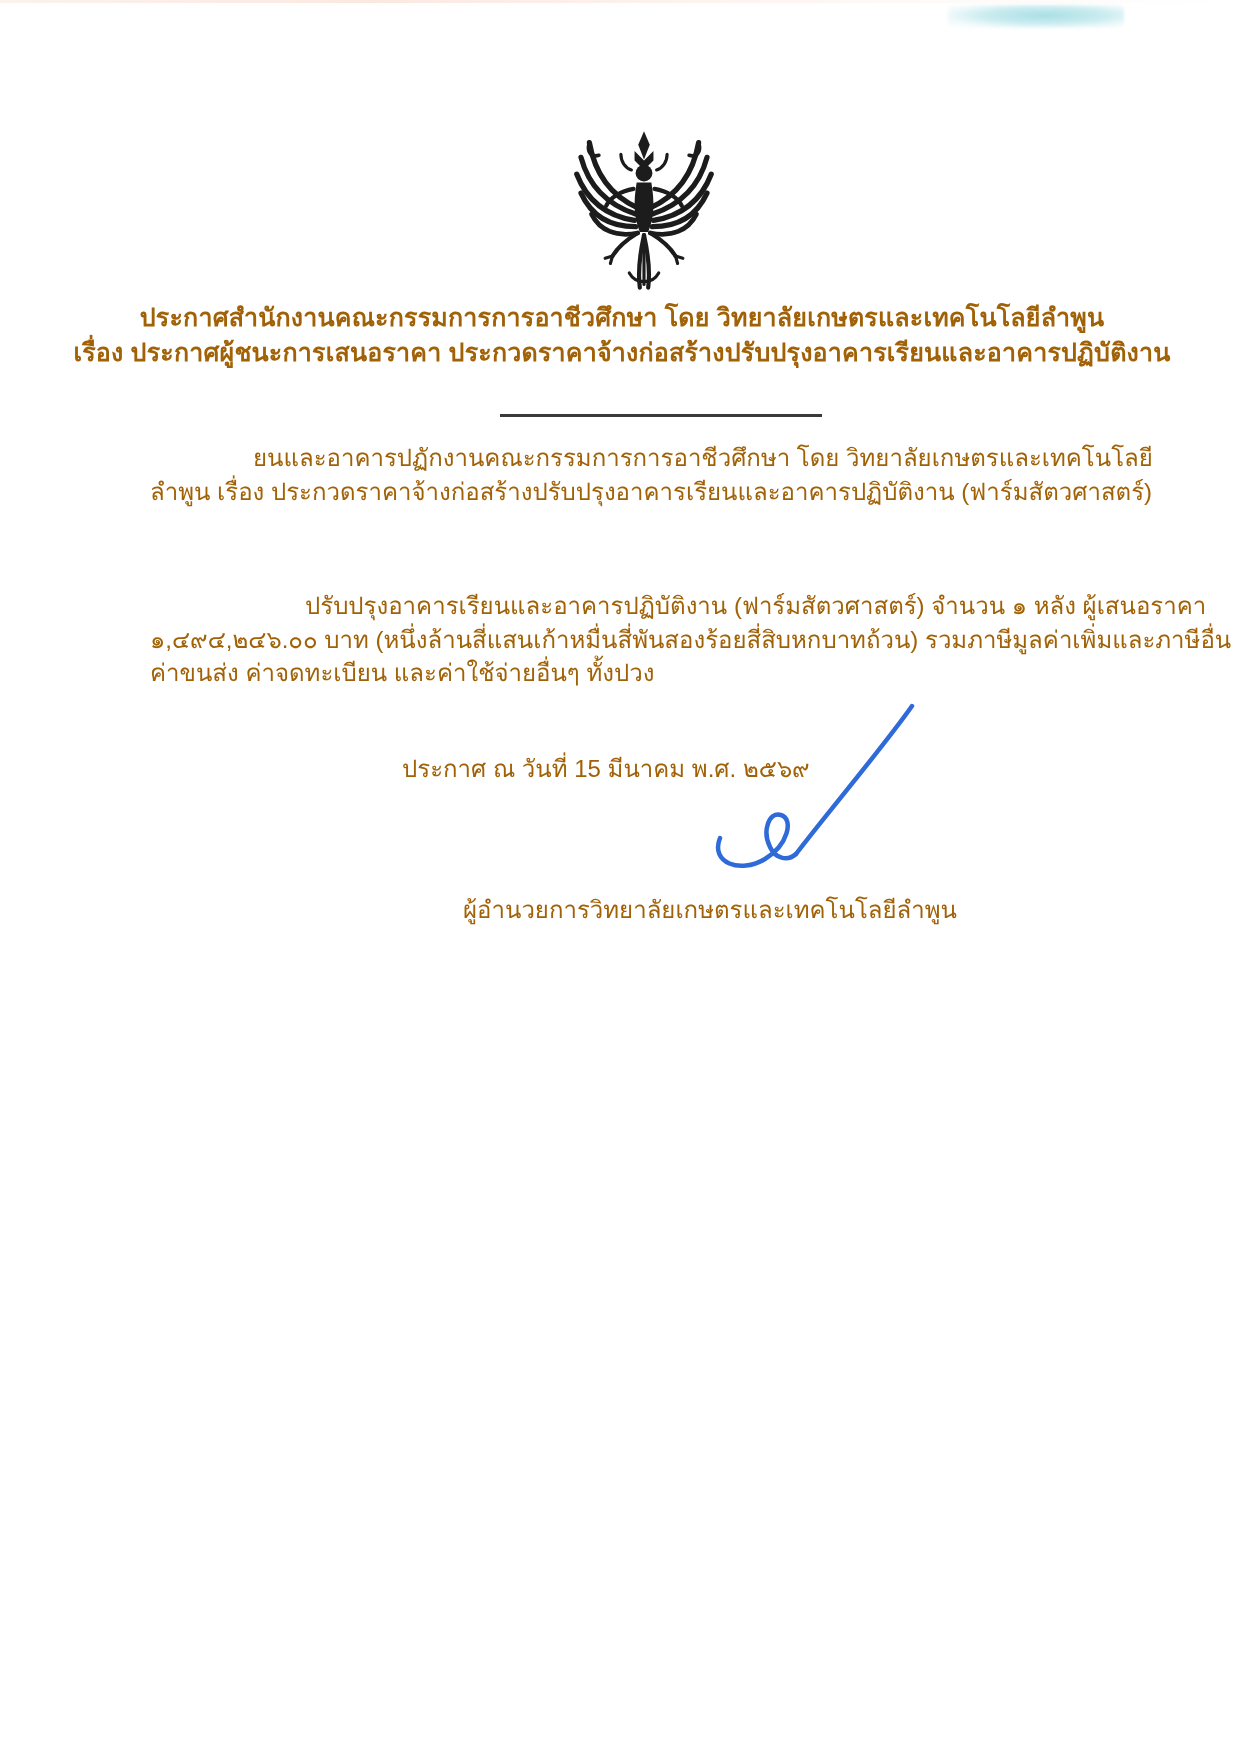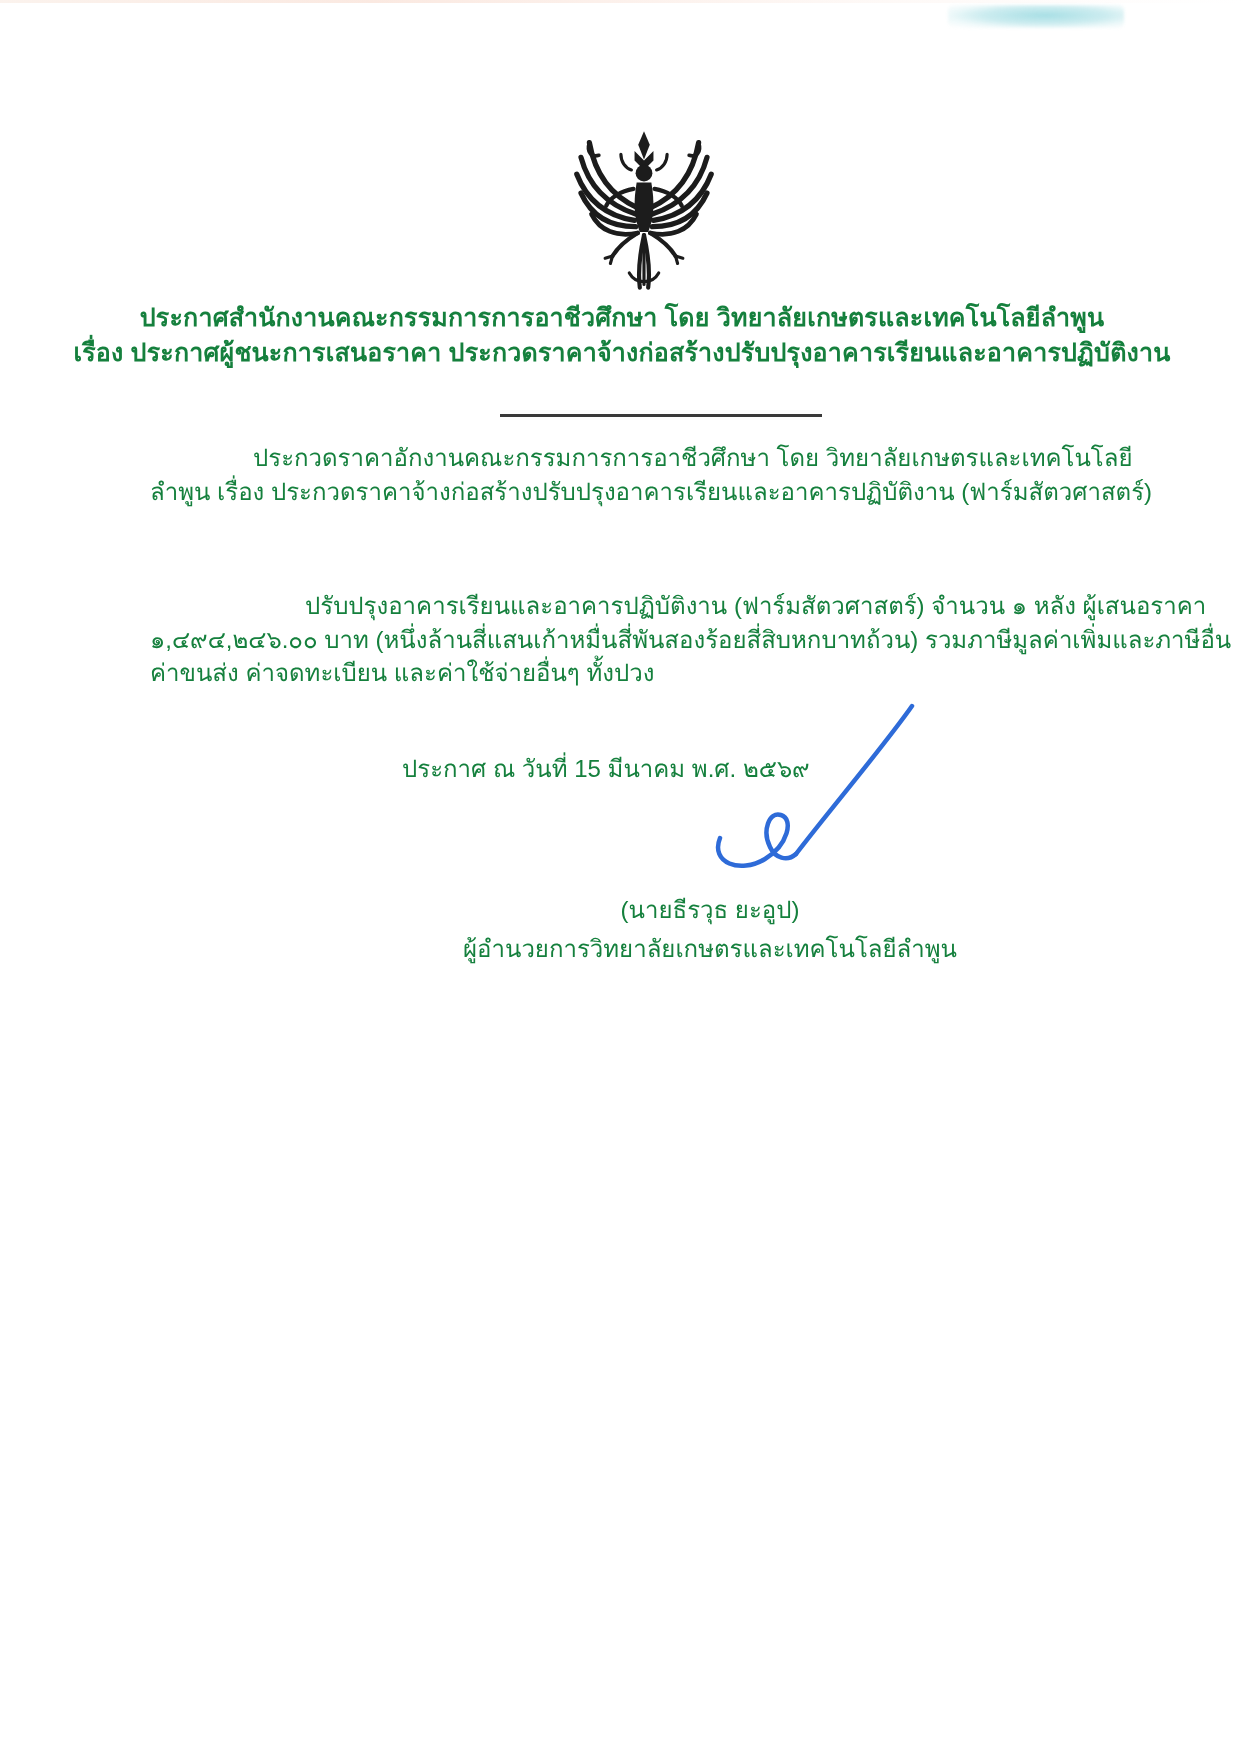--- a/index.html
+++ b/index.html
@@ -6,21 +6,21 @@
     margin: 0;
     padding: 0;
     background: #ffffff;
   }
   .page {
     position: relative;
     width: 1244px;
     height: 1763px;
     background: #ffffff;
     font-family: "Liberation Sans", "DejaVu Sans", sans-serif;
-    color: #15803d;
+    color: #a16207;
     overflow: hidden;
   }
   
   .scan-edge {
     position: absolute;
     top: 0; left: 0;
     width: 100%; height: 3px;
     background: linear-gradient(90deg,
       rgba(242,214,196,0.30) 0%,
       rgba(244,200,180,0.40) 30%,
@@ -147,21 +147,21 @@
   </div>
 
   <div class="title-block">
     <div class="title-line">ประกาศสำนักงานคณะกรรมการการอาชีวศึกษา โดย วิทยาลัยเกษตรและเทคโนโลยีลำพูน</div>
     <div class="title-line">เรื่อง  ประกาศผู้ชนะการเสนอราคา ประกวดราคาจ้างก่อสร้างปรับปรุงอาคารเรียนและอาคารปฏิบัติงาน</div>
   </div>
 
   <div class="divider"></div>
 
   <div class="para p1">
-    <div class="line indent-1">ประกวดราคาอักงานคณะกรรมการการอาชีวศึกษา โดย วิทยาลัยเกษตรและเทคโนโลยี</div>
+    <div class="line indent-1">ยนและอาคารปฏักงานคณะกรรมการการอาชีวศึกษา โดย วิทยาลัยเกษตรและเทคโนโลยี</div>
     <div class="line">ลำพูน  เรื่อง  ประกวดราคาจ้างก่อสร้างปรับปรุงอาคารเรียนและอาคารปฏิบัติงาน (ฟาร์มสัตวศาสตร์)</div>
   </div>
 
   <div class="para p2">
     <div class="line indent-2">ปรับปรุงอาคารเรียนและอาคารปฏิบัติงาน (ฟาร์มสัตวศาสตร์) จำนวน ๑ หลัง ผู้เสนอราคา</div>
     <div class="line">๑,๔๙๔,๒๔๖.๐๐ บาท (หนึ่งล้านสี่แสนเก้าหมื่นสี่พันสองร้อยสี่สิบหกบาทถ้วน) รวมภาษีมูลค่าเพิ่มและภาษีอื่น</div>
     <div class="line">ค่าขนส่ง ค่าจดทะเบียน และค่าใช้จ่ายอื่นๆ ทั้งปวง</div>
   </div>
 
   <div class="date-line">ประกาศ ณ วันที่  15  มีนาคม  พ.ศ. ๒๕๖๙</div>
@@ -169,17 +169,16 @@
   <div class="signature-ink">
     <svg width="232" height="192" viewBox="0 0 232 192" xmlns="http://www.w3.org/2000/svg" aria-hidden="true">
       <g fill="none" stroke="#2e6bd8" stroke-width="4.5" stroke-linecap="round">
         <path d="M32 150 C 22 175, 52 186, 77 171 C 100 157, 106 131, 93 127 C 81 123, 74 143, 82 159 C 87 170, 99 174, 108 166"></path>
         <path d="M108 166 C 140 124, 196 58, 224 18"></path>
       </g>
     </svg>
   </div>
 
   <div class="signatory">
-    <div class="sig-line">(นายธีรวุธ  ยะอูป)</div>
     <div class="sig-line">ผู้อำนวยการวิทยาลัยเกษตรและเทคโนโลยีลำพูน</div>
   </div>
 
 </div>
 
 </body></html>

